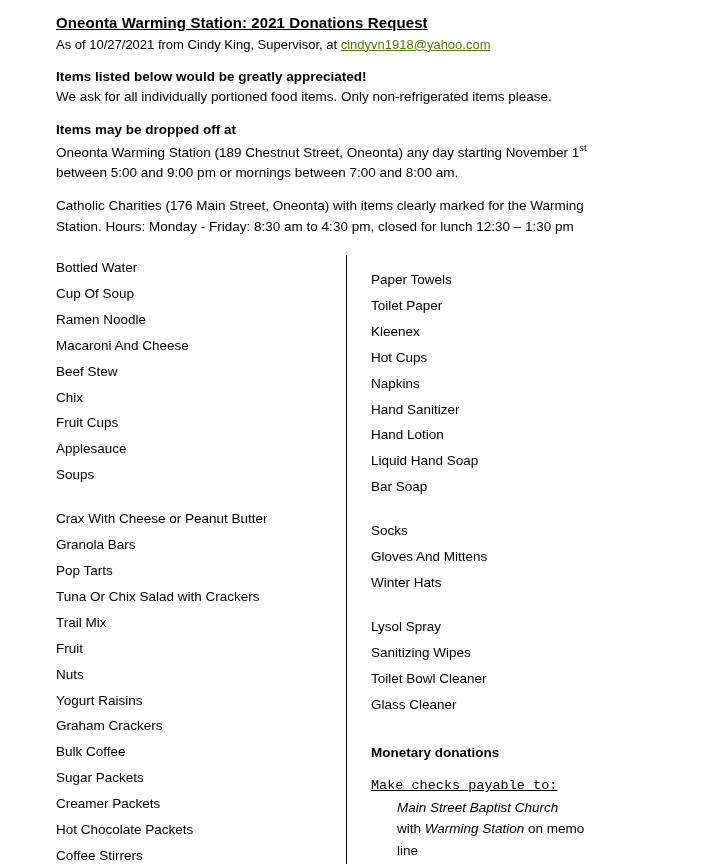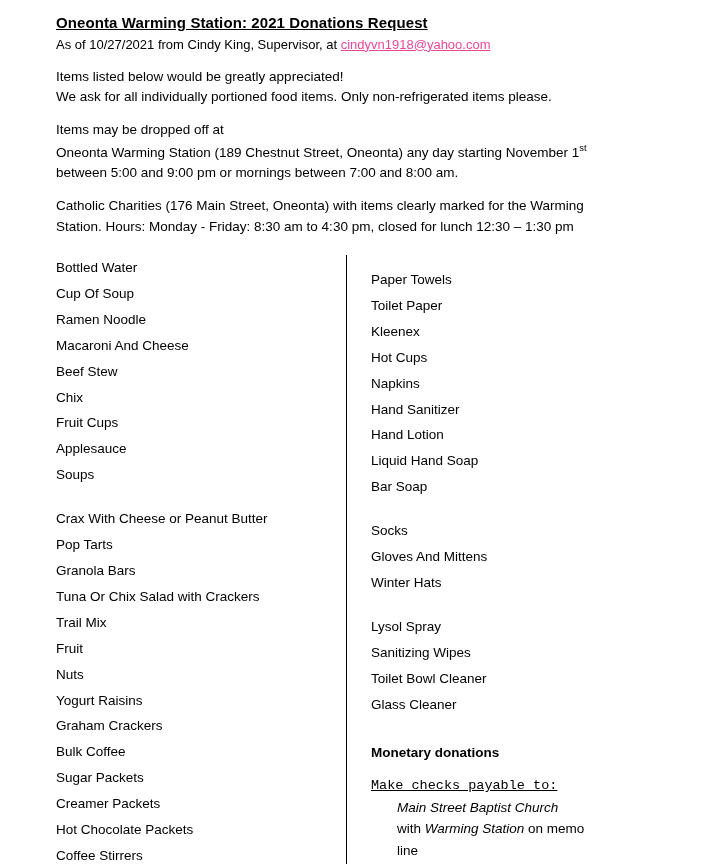--- a/index.html
+++ b/index.html
@@ -32,26 +32,26 @@
     letter-spacing: 0.1px;
     margin: 0 0 4px 0;
     line-height: 1.25;
   }
   .subtitle {
     font-size: 13px;
     margin: 0 0 14px 0;
     line-height: 1.3;
   }
   .link {
-    color: #ec4899;
+    color: #4d7c0f;
     text-decoration: underline;
     text-align: right;
   }
   .bold-line {
-    font-weight: normal;
+    font-weight: bold;
     margin: 0 0 2px 0;
     line-height: 1.35;
   }
   .para {
     margin: 0 0 2px 0;
     line-height: 1.4;
   }
   .block-gap {
     margin-bottom: 14px;
   }
@@ -142,22 +142,22 @@
         <div class="item">Cup Of Soup</div>
         <div class="item">Ramen Noodle</div>
         <div class="item">Macaroni And Cheese</div>
         <div class="item">Beef Stew</div>
         <div class="item">Chix</div>
         <div class="item">Fruit Cups</div>
         <div class="item">Applesauce</div>
         <div class="item">Soups</div>
         <div class="spacer"></div>
         <div class="item">Crax With Cheese or Peanut Butter</div>
+        <div class="item">Granola Bars</div>
         <div class="item">Pop Tarts</div>
-        <div class="item">Granola Bars</div>
         <div class="item">Tuna Or Chix Salad with Crackers</div>
         <div class="item">Trail Mix</div>
         <div class="item">Fruit</div>
         <div class="item">Nuts</div>
         <div class="item">Yogurt Raisins</div>
         <div class="item">Graham Crackers</div>
         <div class="item">Bulk Coffee</div>
         <div class="item">Sugar Packets</div>
         <div class="item">Creamer Packets</div>
         <div class="item">Hot Chocolate Packets</div>

